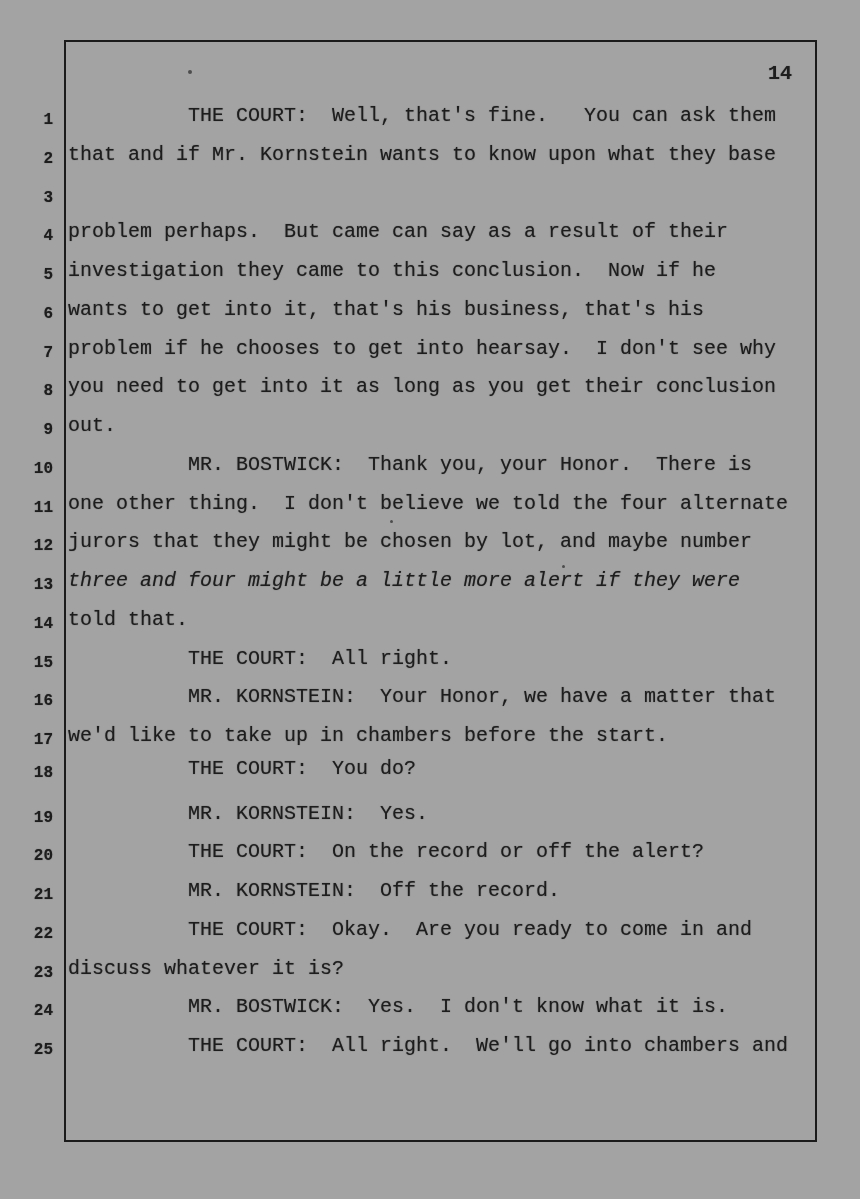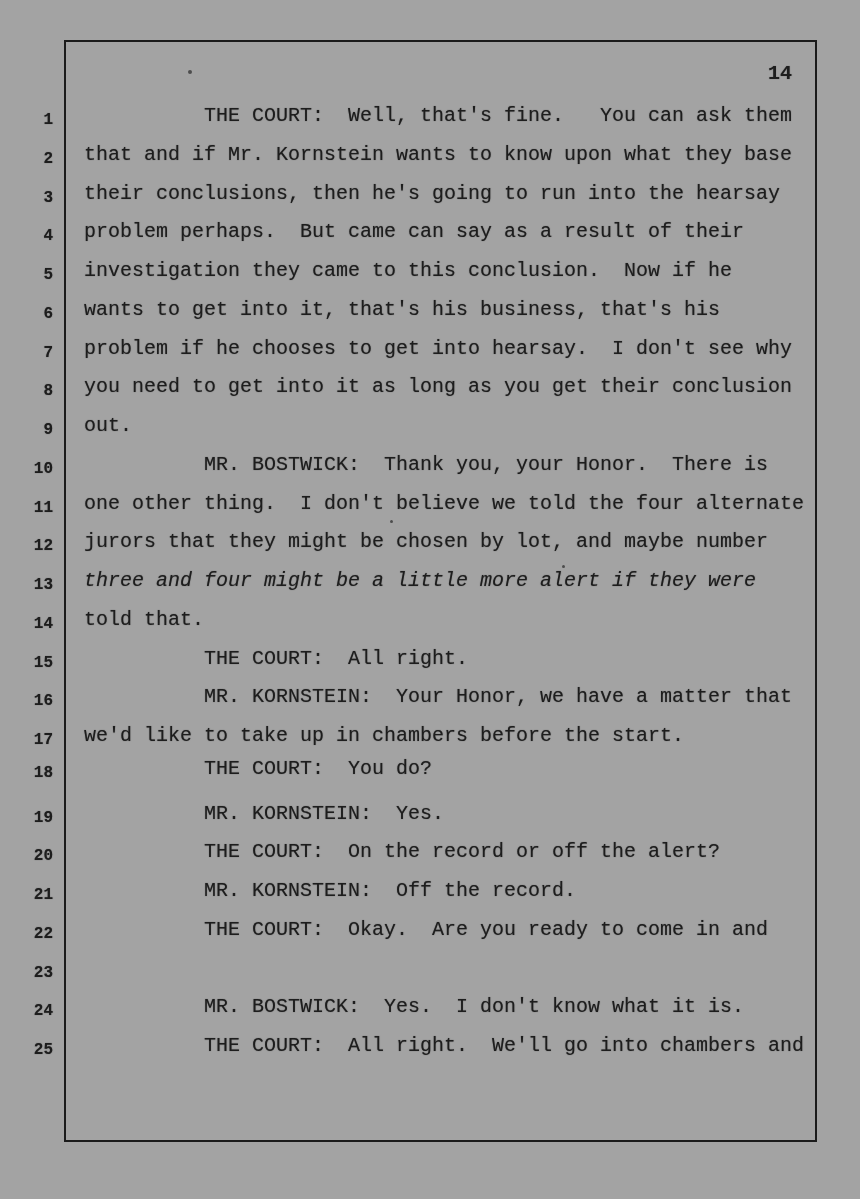--- a/index.html
+++ b/index.html
@@ -45,60 +45,60 @@
   .lnum {
     display: inline-block;
     width: 53px;
     text-align: right;
     font-size: 16px;
     font-weight: 700;
     padding-top: 4px;
     text-shadow: 0 0 1px rgba(25,25,25,0.6);
   }
   .ltext {
-    margin-left: 31px;
+    margin-left: 15px;
     text-shadow: 0 0 1.1px rgba(25,25,25,0.55);
   }
   .indent .ltext { padding-left: 120px; }
   .italic .ltext { font-style: italic; }
   .speck {
     position: absolute;
     background: #4d4d4d;
     border-radius: 50%;
   }
 </style>
 </head>
 <body>
 
 <div class="page">
   <div class="frame"></div>
   <div class="pagenum">14</div>
   <div>
       <div class="trow indent" style="top: 103px;"><span class="lnum">1</span><span class="ltext">THE COURT:  Well, that's fine.   You can ask them</span></div>
       <div class="trow" style="top: 141.75px;"><span class="lnum">2</span><span class="ltext">that and if Mr. Kornstein wants to know upon what they base</span></div>
-      <div class="trow" style="top: 180.5px;"><span class="lnum">3</span><span class="ltext">their conclusions, then he's going to run into the hearsay</span></div>
+      <div class="trow" style="top: 180.5px;"><span class="lnum">3</span></div>
       <div class="trow" style="top: 219.25px;"><span class="lnum">4</span><span class="ltext">problem perhaps.  But came can say as a result of their</span></div>
       <div class="trow" style="top: 258px;"><span class="lnum">5</span><span class="ltext">investigation they came to this conclusion.  Now if he</span></div>
       <div class="trow" style="top: 296.75px;"><span class="lnum">6</span><span class="ltext">wants to get into it, that's his business, that's his</span></div>
       <div class="trow" style="top: 335.5px;"><span class="lnum">7</span><span class="ltext">problem if he chooses to get into hearsay.  I don't see why</span></div>
       <div class="trow" style="top: 374.25px;"><span class="lnum">8</span><span class="ltext">you need to get into it as long as you get their conclusion</span></div>
       <div class="trow" style="top: 413px;"><span class="lnum">9</span><span class="ltext">out.</span></div>
       <div class="trow indent" style="top: 451.75px; justify-content: center;"><span class="lnum">10</span><span class="ltext">MR. BOSTWICK:  Thank you, your Honor.  There is</span></div>
       <div class="trow" style="top: 490.5px;"><span class="lnum">11</span><span class="ltext">one other thing.  I don't believe we told the four alternate</span></div>
       <div class="trow" style="top: 529.25px;"><span class="lnum">12</span><span class="ltext">jurors that they might be chosen by lot, and maybe number</span></div>
       <div class="trow italic" style="top: 568px;"><span class="lnum">13</span><span class="ltext">three and four might be a little more alert if they were</span></div>
       <div class="trow" style="top: 606.75px;"><span class="lnum">14</span><span class="ltext">told that.</span></div>
       <div class="trow indent" style="top: 645.5px; justify-content: space-between;"><span class="lnum">15</span><span class="ltext">THE COURT:  All right.</span></div>
       <div class="trow indent" style="top: 684.25px;"><span class="lnum">16</span><span class="ltext">MR. KORNSTEIN:  Your Honor, we have a matter that</span></div>
       <div class="trow" style="top: 723px;"><span class="lnum">17</span><span class="ltext">we'd like to take up in chambers before the start.</span></div>
       <div class="trow indent" style="top: 756px;"><span class="lnum">18</span><span class="ltext">THE COURT:  You do?</span></div>
       <div class="trow indent" style="top: 800.5px;"><span class="lnum">19</span><span class="ltext">MR. KORNSTEIN:  Yes.</span></div>
       <div class="trow indent" style="top: 839.25px;"><span class="lnum">20</span><span class="ltext">THE COURT:  On the record or off the alert?</span></div>
       <div class="trow indent" style="top: 878px;"><span class="lnum">21</span><span class="ltext">MR. KORNSTEIN:  Off the record.</span></div>
       <div class="trow indent" style="top: 916.75px;"><span class="lnum">22</span><span class="ltext">THE COURT:  Okay.  Are you ready to come in and</span></div>
-      <div class="trow" style="top: 955.5px;"><span class="lnum">23</span></div>
+      <div class="trow" style="top: 955.5px;"><span class="lnum">23</span><span class="ltext">discuss whatever it is?</span></div>
       <div class="trow indent" style="top: 994.25px;"><span class="lnum">24</span><span class="ltext">MR. BOSTWICK:  Yes.  I don't know what it is.</span></div>
       <div class="trow indent" style="top: 1033px;"><span class="lnum">25</span><span class="ltext">THE COURT:  All right.  We'll go into chambers and</span></div>
     </div>
   <div class="speck" style="left:188px; top:70px; width:4px; height:4px;"></div>
   <div class="speck" style="left:390px; top:520px; width:3px; height:3px;"></div>
   <div class="speck" style="left:562px; top:565px; width:3px; height:3px;"></div>
 </div>
 
 </body></html>

